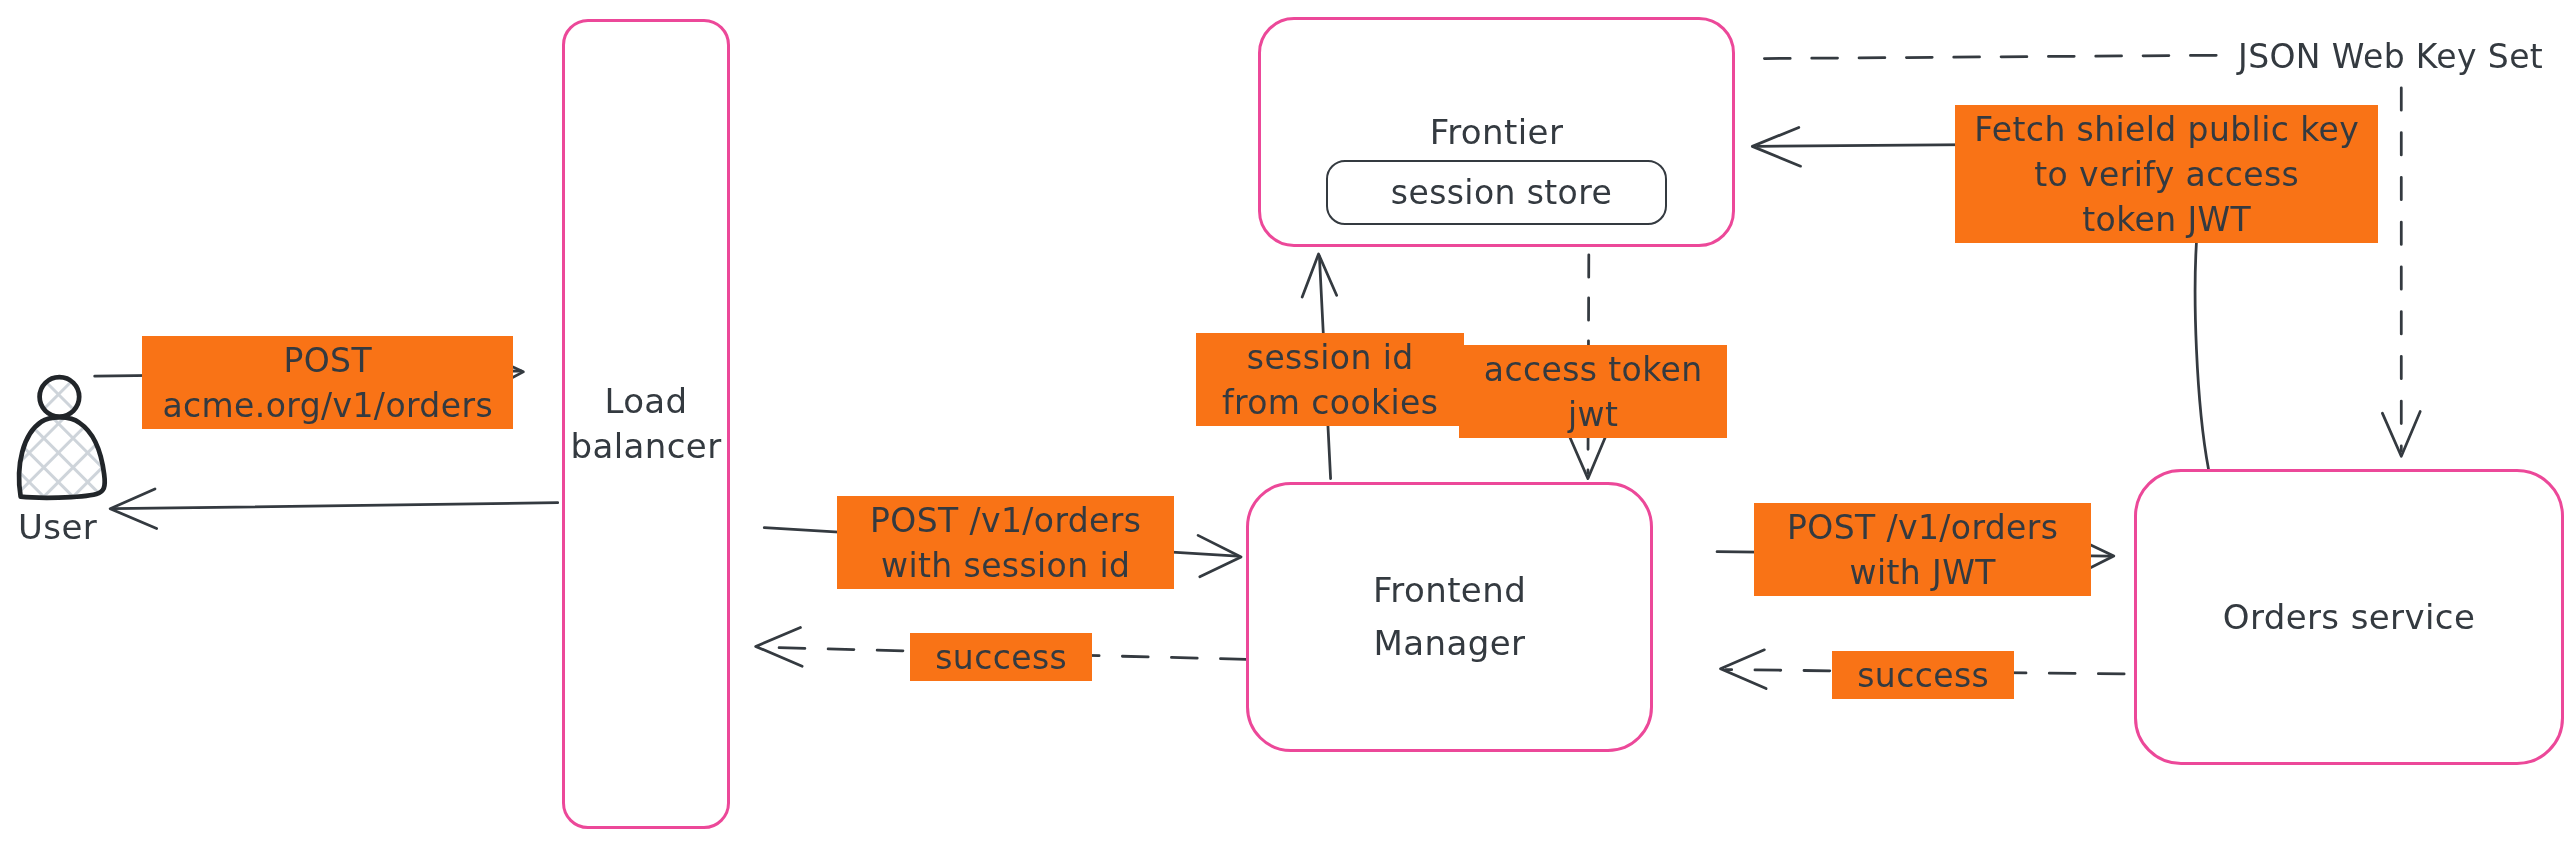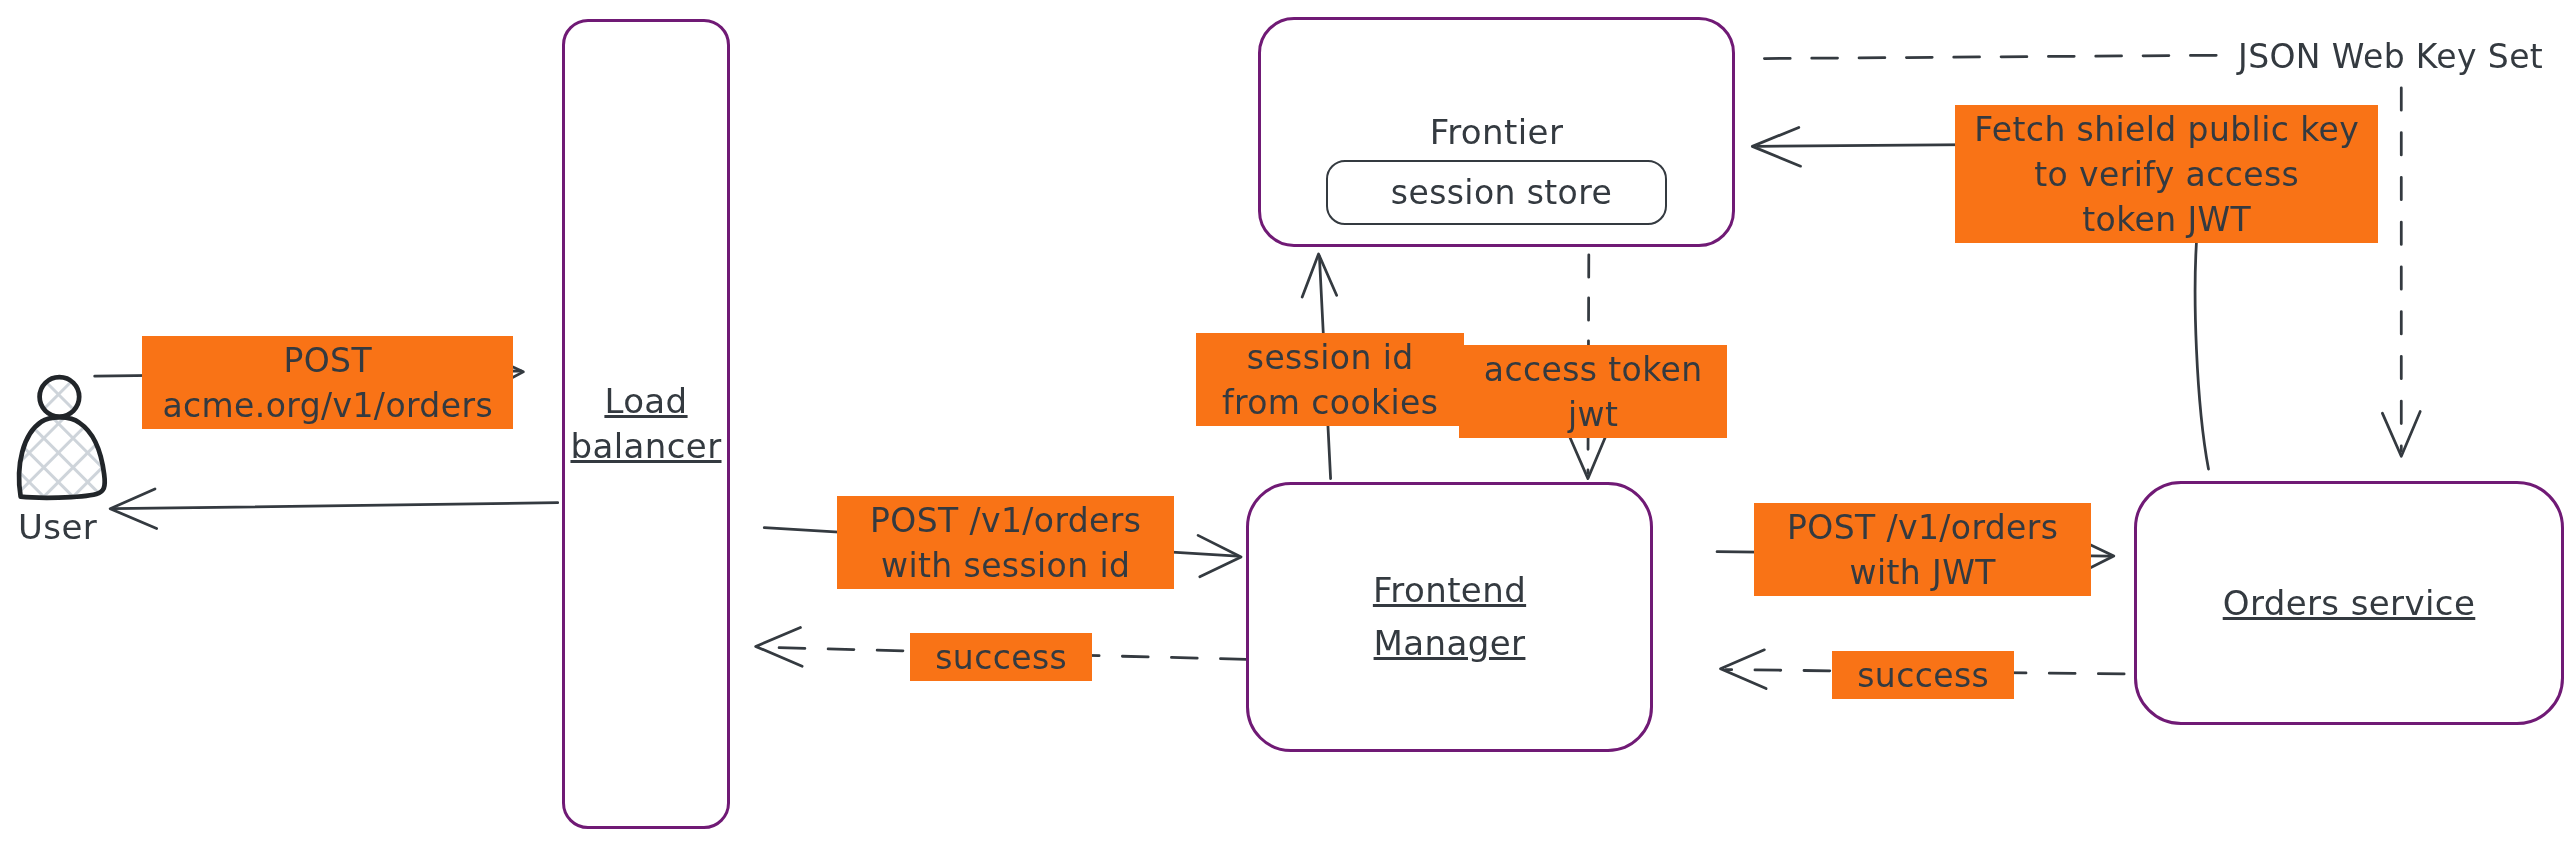--- a/index.html
+++ b/index.html
@@ -1,39 +1,39 @@
 <!DOCTYPE html>
 <html style="font-size:13.8px"><head>
 <meta charset="utf-8">
 <style>
   html,body{margin:0;padding:0;background:#ffffff;}
   body{width:2576px;height:847px;position:relative;overflow:hidden;
        font-family:"DejaVu Sans", sans-serif;color:#343a40;}
   .canvas{position:absolute;inset:0;}
   svg.connectors{position:absolute;left:0;top:0;z-index:1;}
-  .box{position:absolute;border:3px solid #701a75;background:#ffffff;z-index:2;
-       display:flex;align-items:center;justify-content:center;box-sizing:border-box;text-decoration:underline;}
+  .box{position:absolute;border:3px solid #ec4899;background:#ffffff;z-index:2;
+       display:flex;align-items:center;justify-content:center;box-sizing:border-box;}
   .node-label{font-size:34px;line-height:45px;text-align:center;white-space:pre-line;
        color:#343a40;letter-spacing:0.4px;}
   .edge-label{position:absolute;z-index:3;background:#f97316;font-size:33px;line-height:45px;
        text-align:center;white-space:pre-line;color:#343a40;letter-spacing:0.4px;padding:1.7px 5.2px;}
   .nobg{background:transparent;}
   .left-align{text-align:left;}
   #lb-box{left:562px;top:19px;width:168px;height:810px;border-radius:26px;}
   #frontier-box{left:1258px;top:17px;width:477px;height:230px;border-radius:36px;
        display:block;}
   #frontier-label{position:absolute;left:0;top:90px;width:100%;font-size:34px;
        line-height:45px;text-align:center;}
   #session-store-box{position:absolute;left:65px;top:140px;width:341px;height:65px;
        border:2.6px solid #343a40;border-radius:19px;display:flex;align-items:center;
        justify-content:center;box-sizing:border-box;padding-left:10px;}
   #session-store-label{font-size:33px;letter-spacing:0.4px;}
   #fm-box{left:1246px;top:482px;width:407px;height:270px;border-radius:45px;}
   #fm-box .node-label{line-height:53px;}
-  #orders-box{left:2134px;top:469px;width:430px;height:244px;border-radius:47px;margin-top:12px;}
+  #orders-box{left:2134px;top:469px;width:430px;height:296px;border-radius:47px;}
   #user-label{position:absolute;left:18px;top:505px;width:120px;z-index:3;
        font-size:34px;line-height:45px;text-align:left;letter-spacing:0.4px;}
 </style>
 </head>
 <body>
 
 <div class="canvas">
 
   <svg class="connectors" width="2576" height="847" viewBox="0 0 2993 984" fill="none" stroke="#343a40" stroke-width="3.2" stroke-linecap="round" stroke-linejoin="round">
 

